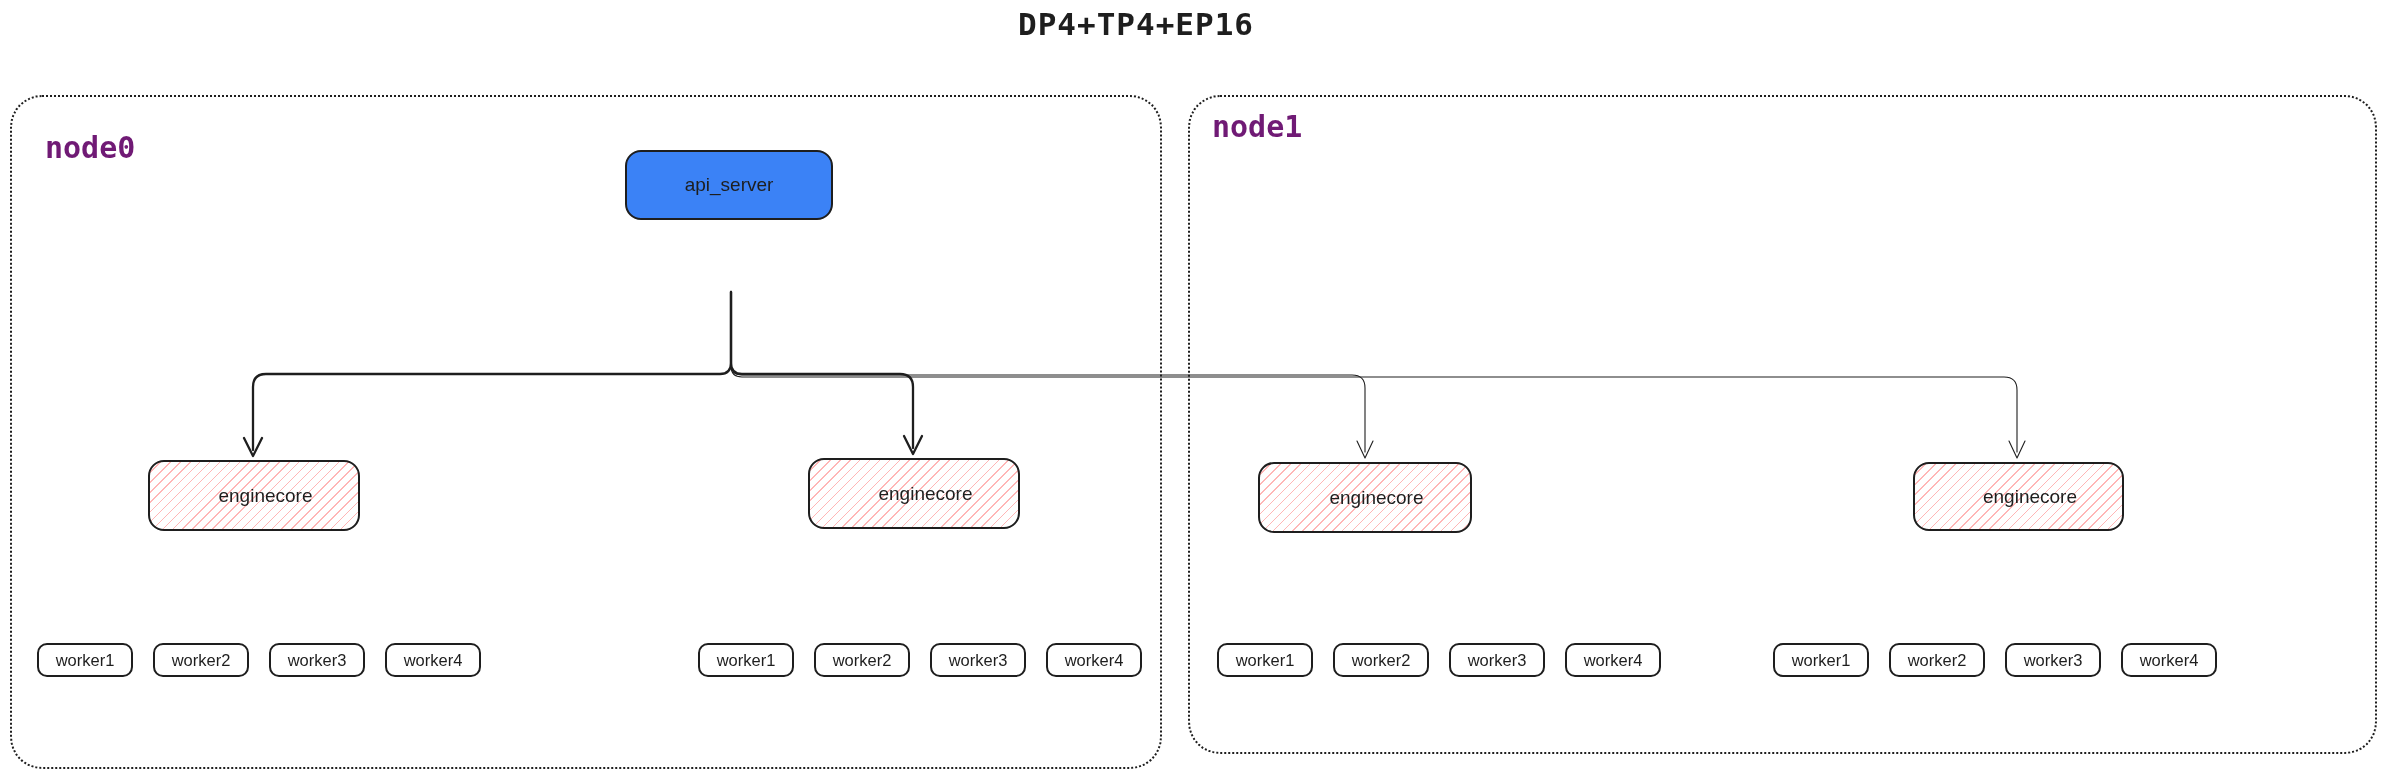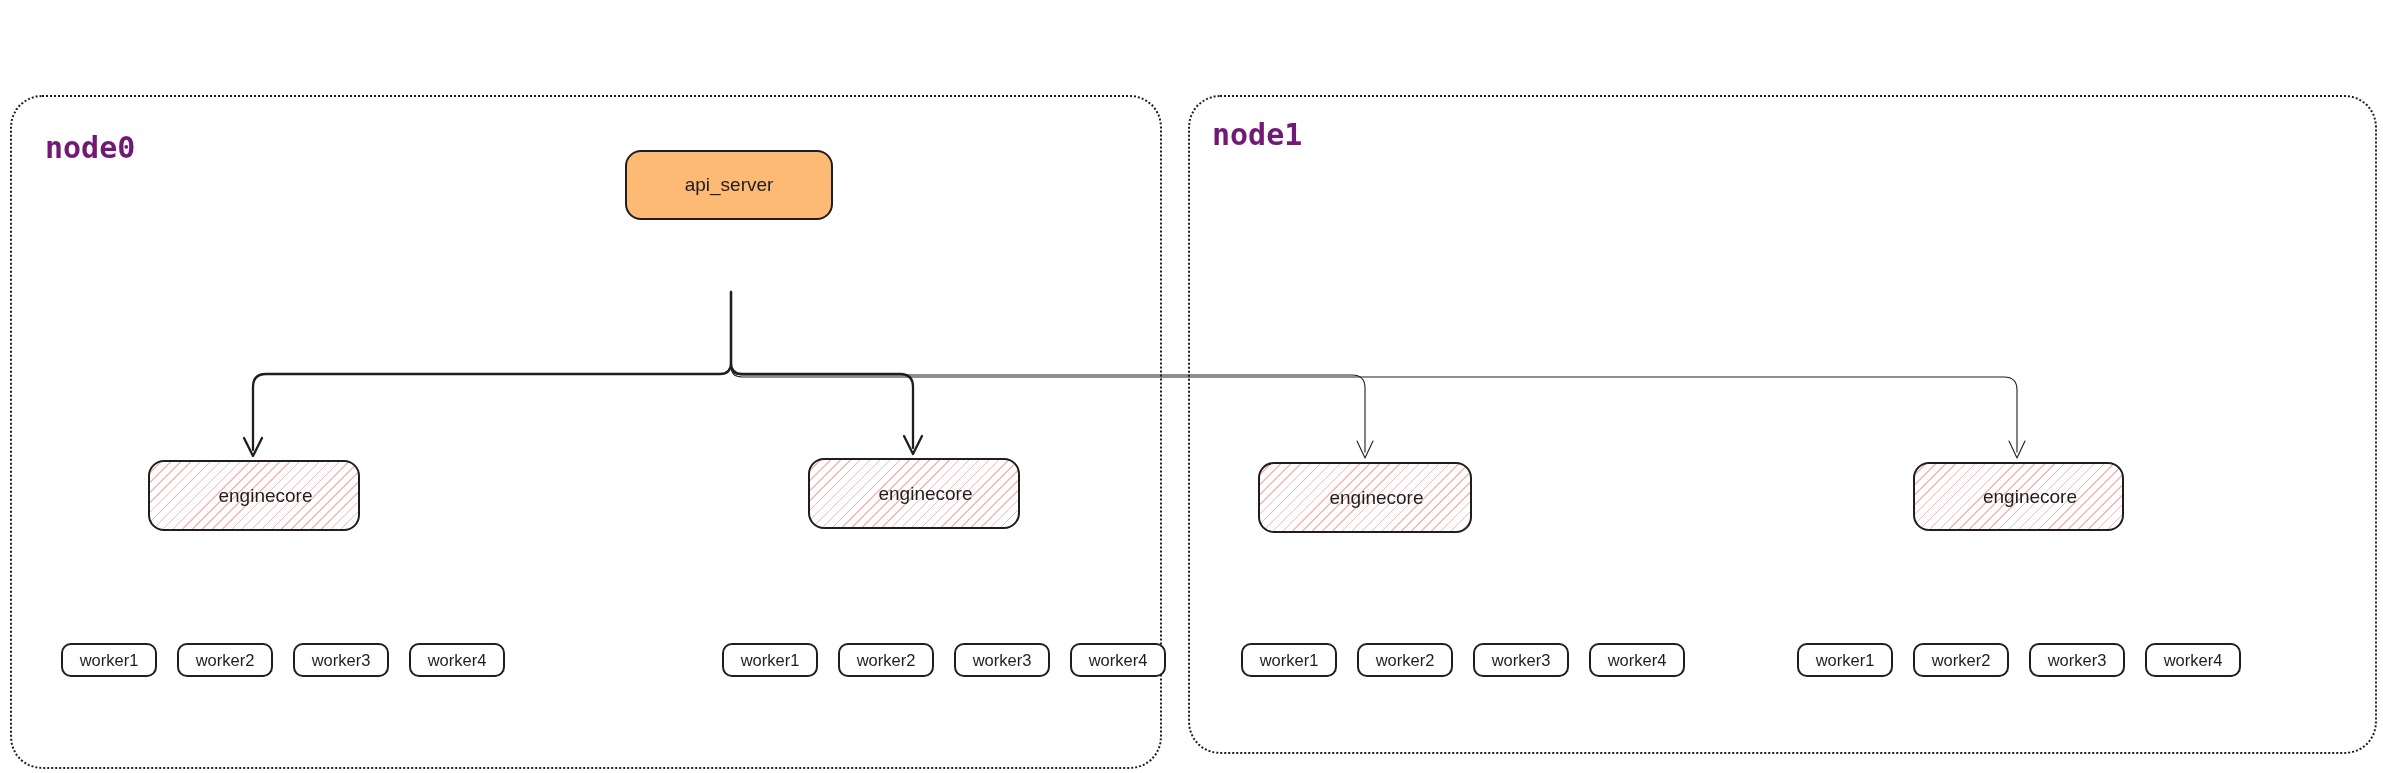--- a/index.html
+++ b/index.html
@@ -25,26 +25,26 @@
     background:transparent;
   }
   .node0{left:10px;top:95px;width:1148px;height:670px;}
   .node1{left:1188px;top:95px;width:1185px;height:655px;}
   .node-label{
     position:absolute;
     font-family:"DejaVu Sans Mono",monospace;
     font-size:30px;font-weight:700;color:#701a75;
   }
   .node0 .node-label{left:33px;top:33px;}
-  .node1 .node-label{left:22px;top:20px;}
+  .node1 .node-label{left:22px;top:12px;}
   .box{
     position:absolute;
     border:2px solid #1e1e1e;
     border-radius:16px;
-    background:#fdba74;
+    background:#3b82f6;
     display:flex;align-items:center;justify-content:center;
     font-size:19px;color:#1e1e1e;
     box-sizing:border-box;
   }
   .box.green{
     background-color:#ffffff;
     background-image:repeating-linear-gradient(135deg,
       #8ce99a 0px,#8ce99a 1.2px,transparent 1.2px,transparent 8px);
   }
   .box.red{
@@ -53,21 +53,21 @@
       #ffb6b6 0px,#ffb6b6 1px,transparent 1px,transparent 7px);
     padding-left:23px;
   }
   .api-server{left:625px;top:150px;width:208px;height:70px;}
   .async-llm{left:625px;top:222px;width:208px;height:70px;}
   .ec0{left:148px;top:460px;width:212px;height:71px;}
   .ec1{left:808px;top:458px;width:212px;height:71px;}
   .ec2{left:1258px;top:462px;width:214px;height:71px;}
   .ec3{left:1913px;top:462px;width:211px;height:69px;}
   .workers{
-    position:absolute;display:flex;gap:20px;margin-left:24px;
+    position:absolute;display:flex;gap:20px;
   }
   .wg0{left:37px;top:643px;}
   .wg1{left:698px;top:643px;}
   .wg2{left:1217px;top:643px;}
   .wg3{left:1773px;top:643px;}
   .worker{
     width:96px;height:34px;
     border:2px solid #1e1e1e;border-radius:10px;
     background:#ffffff;
     display:flex;align-items:center;justify-content:center;
@@ -80,20 +80,21 @@
   }
   .arrows path{fill:none;stroke:#1e1e1e;stroke-linecap:round;stroke-linejoin:round;}
   .arrows .bold{stroke-width:2.3px;}
   .arrows .thin{stroke-width:1.1px;}
 </style>
 </head>
 <body>
 
 <div class="canvas">
 
+  <div class="title">DP4+TP4+EP16</div>
 
   <div class="node node0">
     <div class="node-label">node0</div>
   </div>
   <div class="node node1">
     <div class="node-label">node1</div>
   </div>
 
   <svg class="arrows" viewBox="0 0 2383 773" xmlns="http://www.w3.org/2000/svg">
 

